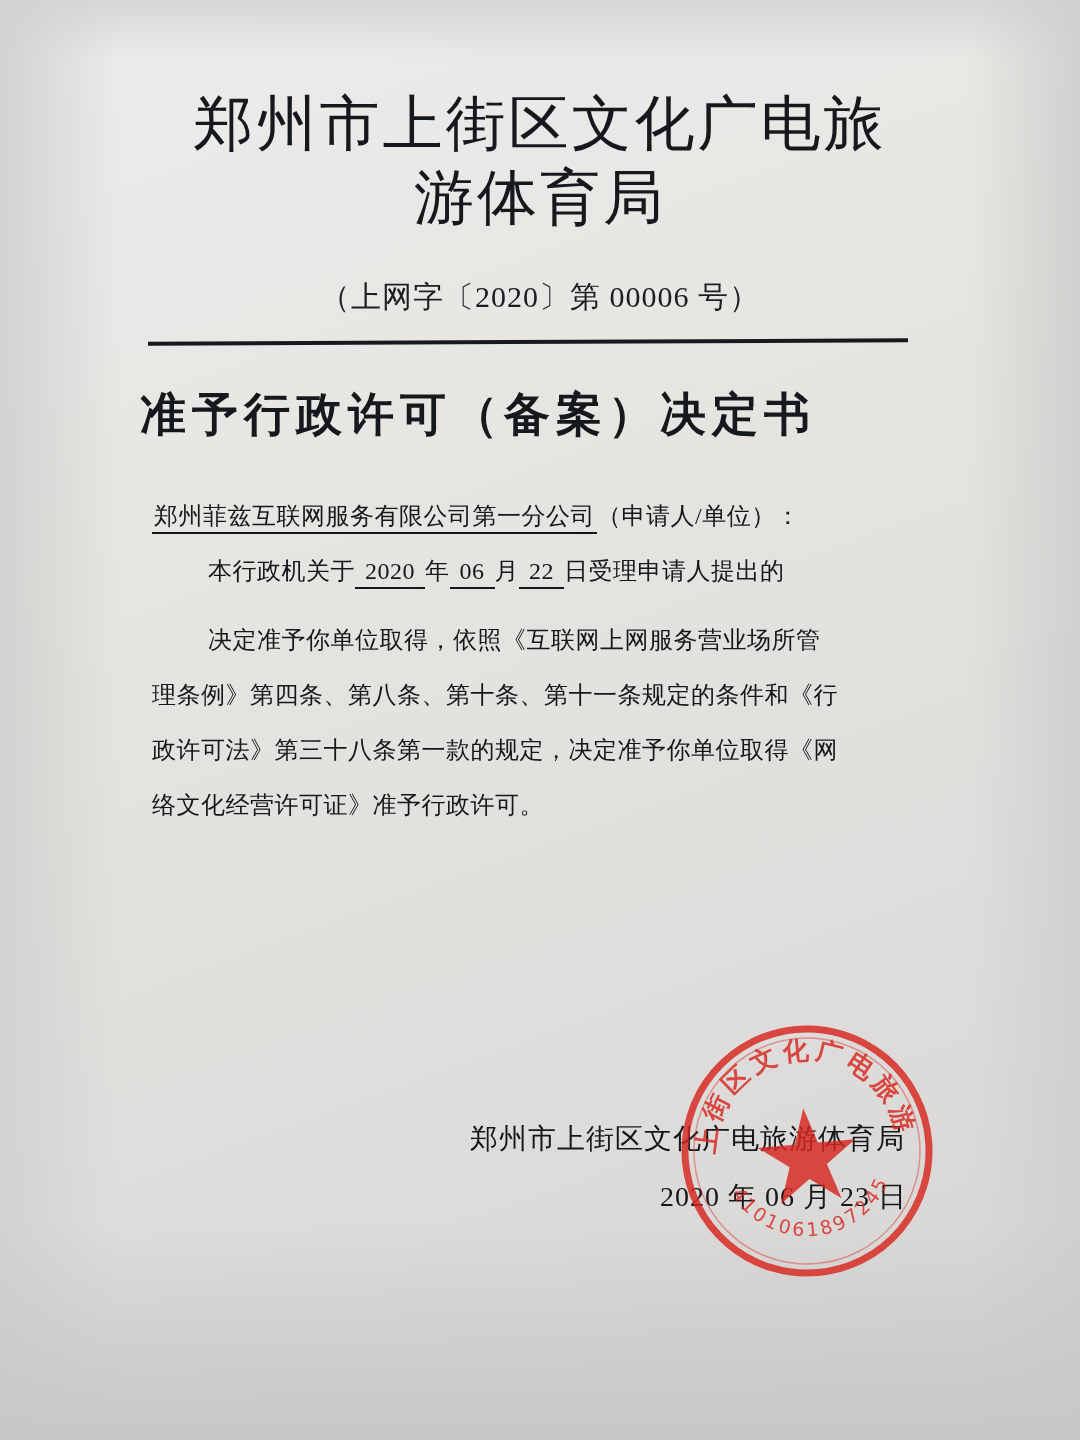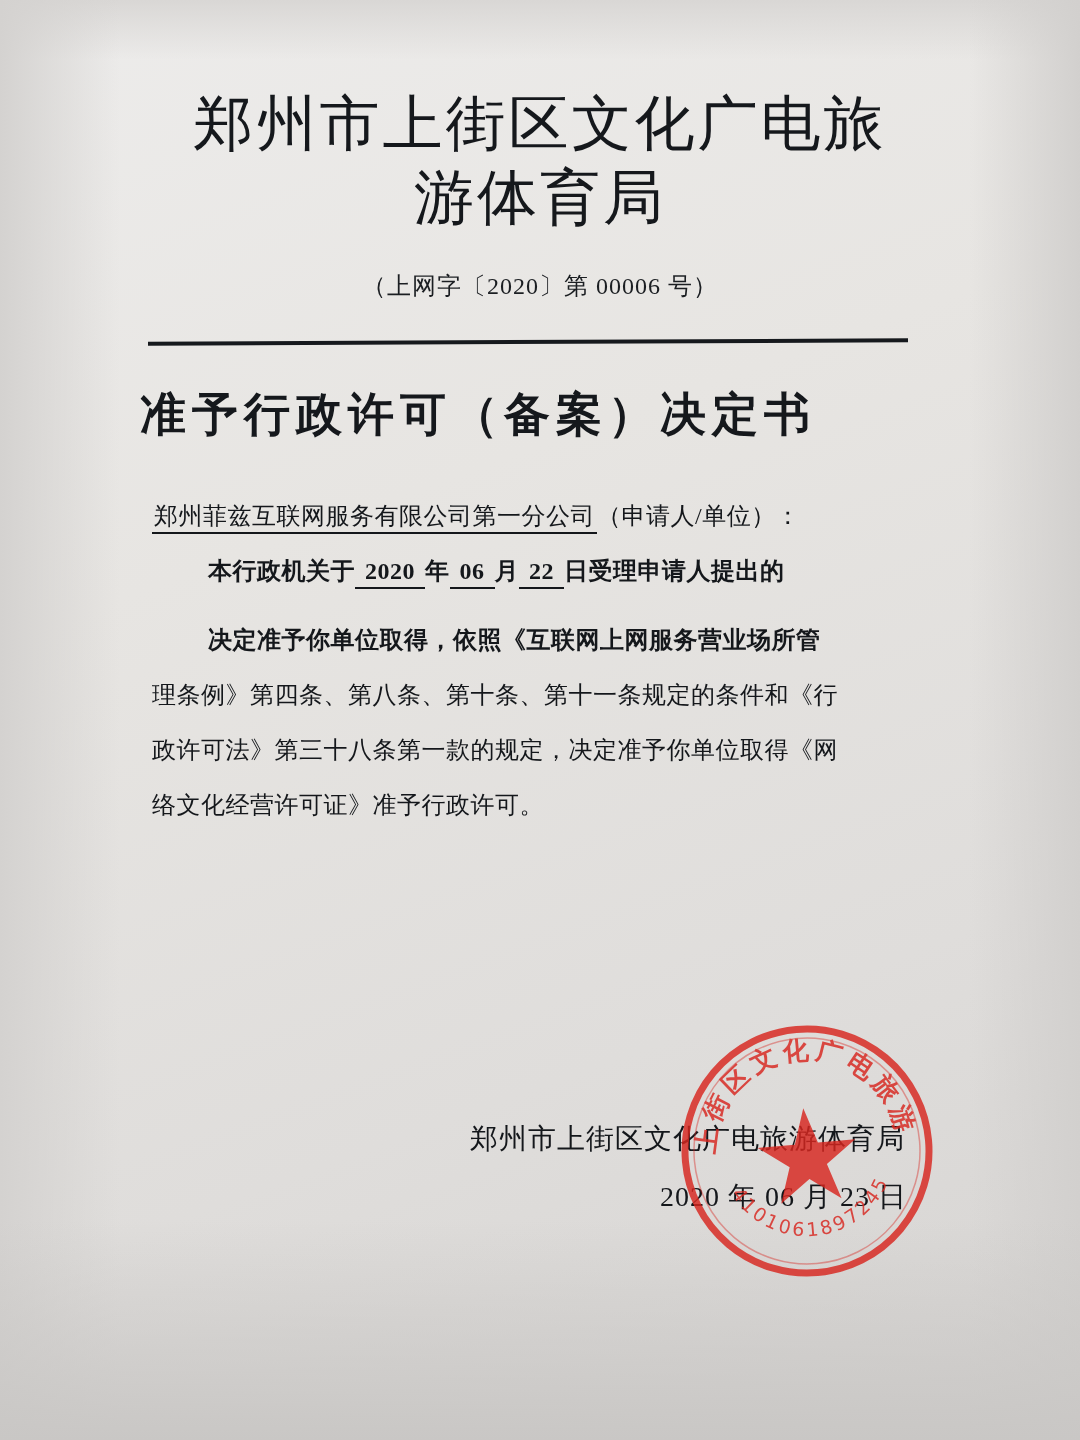--- a/index.html
+++ b/index.html
@@ -61,24 +61,24 @@
     font-family: "DejaVu Serif", "Liberation Serif", serif;
     font-weight: normal;
     font-size: 60px;
     line-height: 74px;
     letter-spacing: 3px;
     color: #15181c;
   }
   .doc-number {
     position: absolute;
     left: 140px;
-    top: 270px;
+    top: 277px;
     width: 800px;
     text-align: center;
-    font-size: 24px;
+    font-size: 30px;
     letter-spacing: 1px;
     color: #1b1e22;
   }
   .rule {
     position: absolute;
     left: 148px;
     top: 340px;
     width: 760px;
     height: 4px;
     background: #16191d;
@@ -105,21 +105,20 @@
     font-size: 24px;
     line-height: 53px;
     color: #14171b;
     letter-spacing: 0.5px;
   }
   .para {
     margin: 0 0 2px 0;
   }
   .indent {
     text-indent: 56px;
-    font-weight: bold;
   }
   .u {
     border-bottom: 2px solid #14171b;
     padding: 0 2px 3px 2px;
   }
   .u-sp {
     border-bottom: 2px solid #14171b;
     padding: 0 10px 3px 10px;
   }
 

